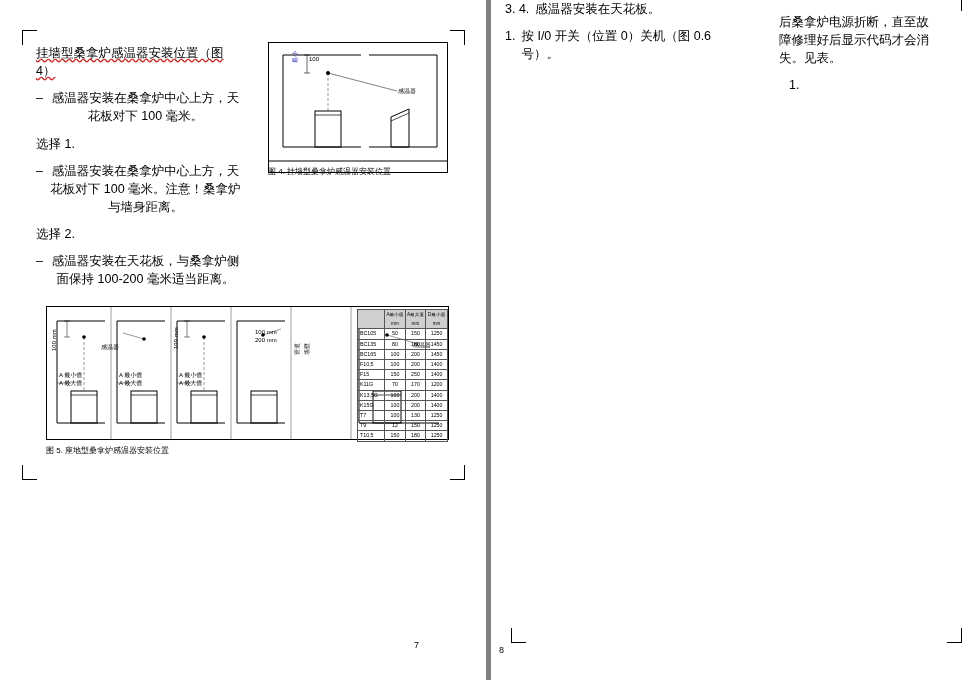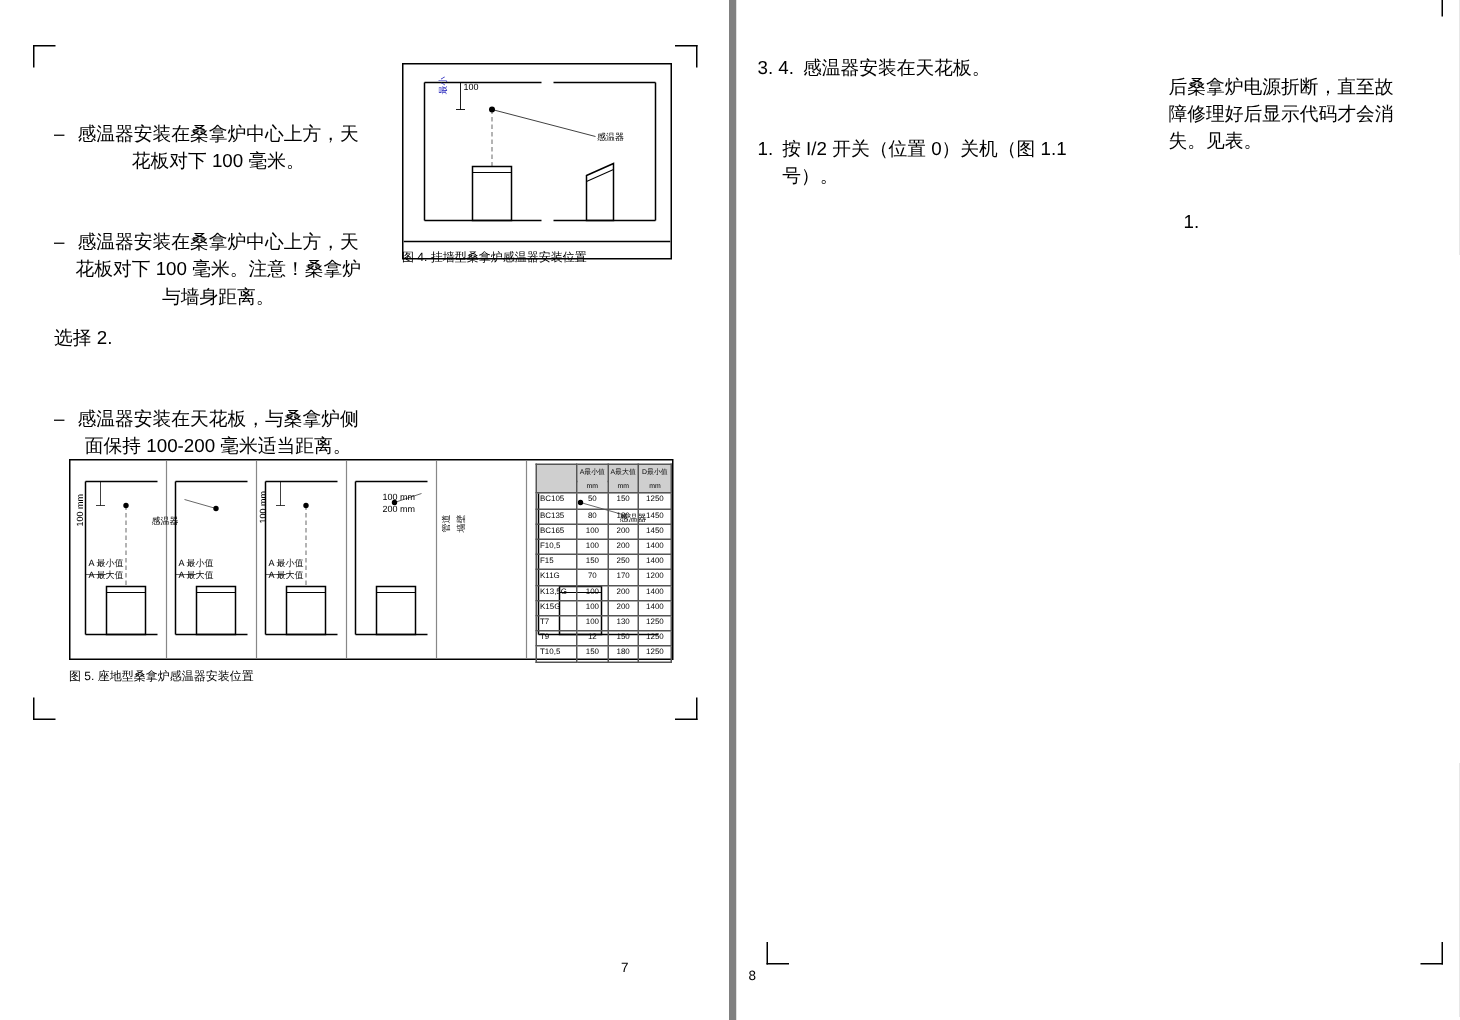--- a/index.html
+++ b/index.html
@@ -70,21 +70,21 @@
   }
   .bullet-row {
     display: flex;
     gap: 7px;
   }
   .bullet-dash {
     flex: 0 0 auto;
   }
   .bullet-body { flex: 1 1 auto; text-align: center; }
 
-  .para { margin-bottom: 9px; margin-top: 36px; }
+  .para { margin-bottom: 9px; }
 
   .figure-box {
     position: absolute;
     border: 1px solid #000;
     background: #fff;
   }
   .fig-caption {
     position: absolute;
     font-size: 8px;
     color: #000;
@@ -128,27 +128,31 @@
 
   <div class="page page-left">
 
     <div class="crop tl" style="left:22px; top:30px;"></div>
     <div class="crop tr" style="left:450px; top:30px;"></div>
     <div class="crop bl" style="left:22px; top:465px;"></div>
     <div class="crop br" style="left:450px; top:465px;"></div>
 
     <div class="doc-text" style="left:36px; top:44px; width:205px;">
 
+      <div class="para">
+        <span class="underline-blue wavy">挂墙型桑拿炉感温器安装位置（图 4）</span>
+      </div>
 
       <div class="para bullet-row">
         <span class="bullet-dash">–</span>
         <span class="bullet-body">感温器安装在桑拿炉中心上方，天花板对下 100 毫米。</span>
       </div>
 
 
+      <div class="para">选择 1.</div>
 
       <div class="para bullet-row">
         <span class="bullet-dash">–</span>
         <span class="bullet-body">感温器安装在桑拿炉中心上方，天花板对下 100 毫米。注意！桑拿炉与墙身距离。</span>
       </div>
 
       <div class="para" style="margin-top:0;">选择 2.</div>
 
       <div class="para bullet-row">
         <span class="bullet-dash">–</span>
@@ -364,21 +368,21 @@
     <div class="crop bl" style="left:20px; top:628px;"></div>
     <div class="crop br" style="left:456px; top:628px;"></div>
 
     <div class="doc-text" style="left:14px; top:0px; width:230px;">
       <div class="para ol-num">
         <span>3. 4.</span>
         <span>感温器安装在天花板。</span>
       </div>
       <div class="para ol-num">
         <span>1.</span>
-        <span>按 I/2 开关（位置 0）关机（图 1.1 号）。</span>
+        <span>按 I/0 开关（位置 0）关机（图 0.6 号）。</span>
       </div>
     </div>
 
     <div class="doc-text" style="left:288px; top:13px; width:160px;">
       <div class="para">后桑拿炉电源折断，直至故障修理好后显示代码才会消失。见表。</div>
       <div class="para" style="padding-left:10px;">1.</div>
     </div>
 
     <div class="page-number" style="left:8px; top:645px;">8</div>
   </div>

